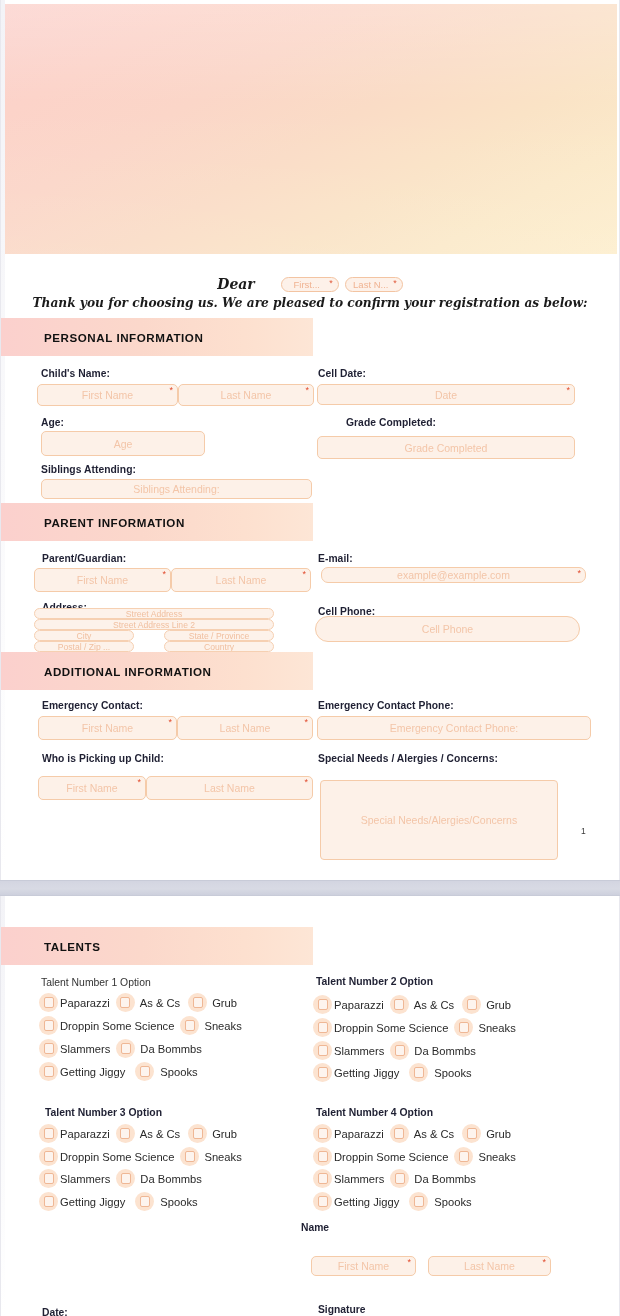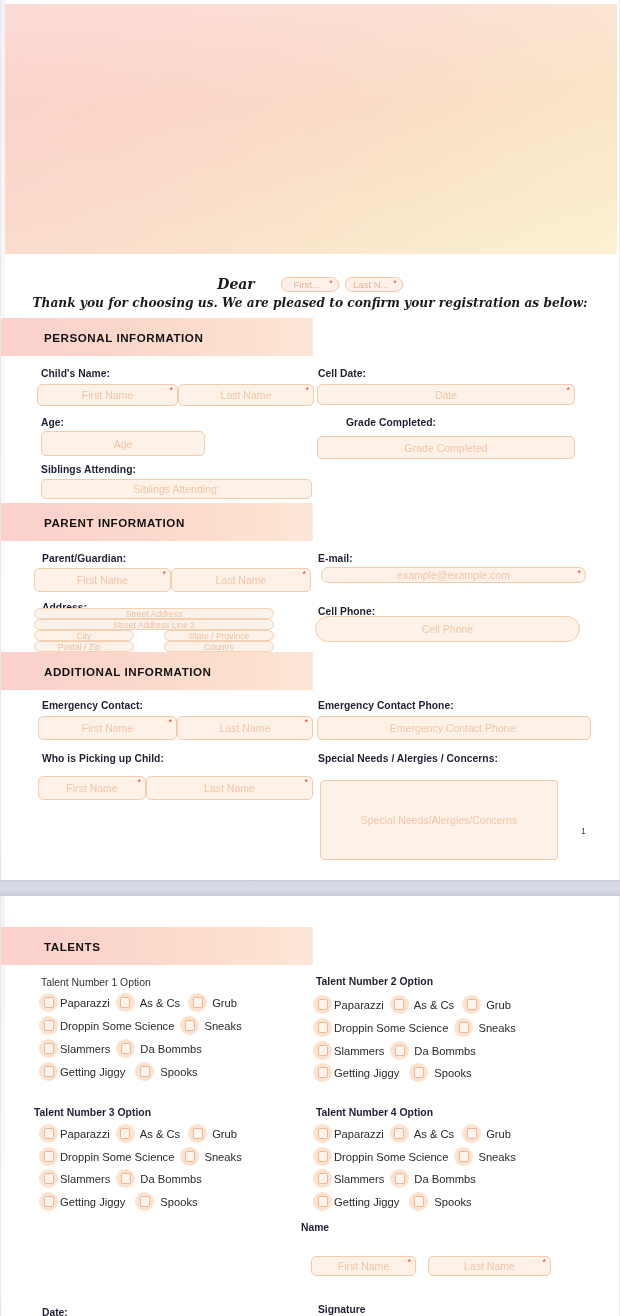--- a/index.html
+++ b/index.html
@@ -355,21 +355,21 @@
           <span class="cbtxt">Getting Jiggy</span>
         </span>
       <span class="cbitem" style="margin-left:10px;">
           <span class="cbhalo">
             <span class="cbbox"></span>
           </span>
           <span class="cbtxt" style="margin-left:6px;">Spooks</span>
         </span>
     </div>
 
-    <div class="tal-title" style="left:33px;top:211px;">Talent Number 3 Option</div>
+    <div class="tal-title" style="left:44px;top:211px;">Talent Number 3 Option</div>
     <div class="cbrow" style="left:38px;top:228px;">
       <span class="cbitem">
           <span class="cbhalo">
             <span class="cbbox"></span>
           </span>
           <span class="cbtxt">Paparazzi</span>
         </span>
       <span class="cbitem" style="margin-left:6px;">
           <span class="cbhalo">
             <span class="cbbox"></span>

